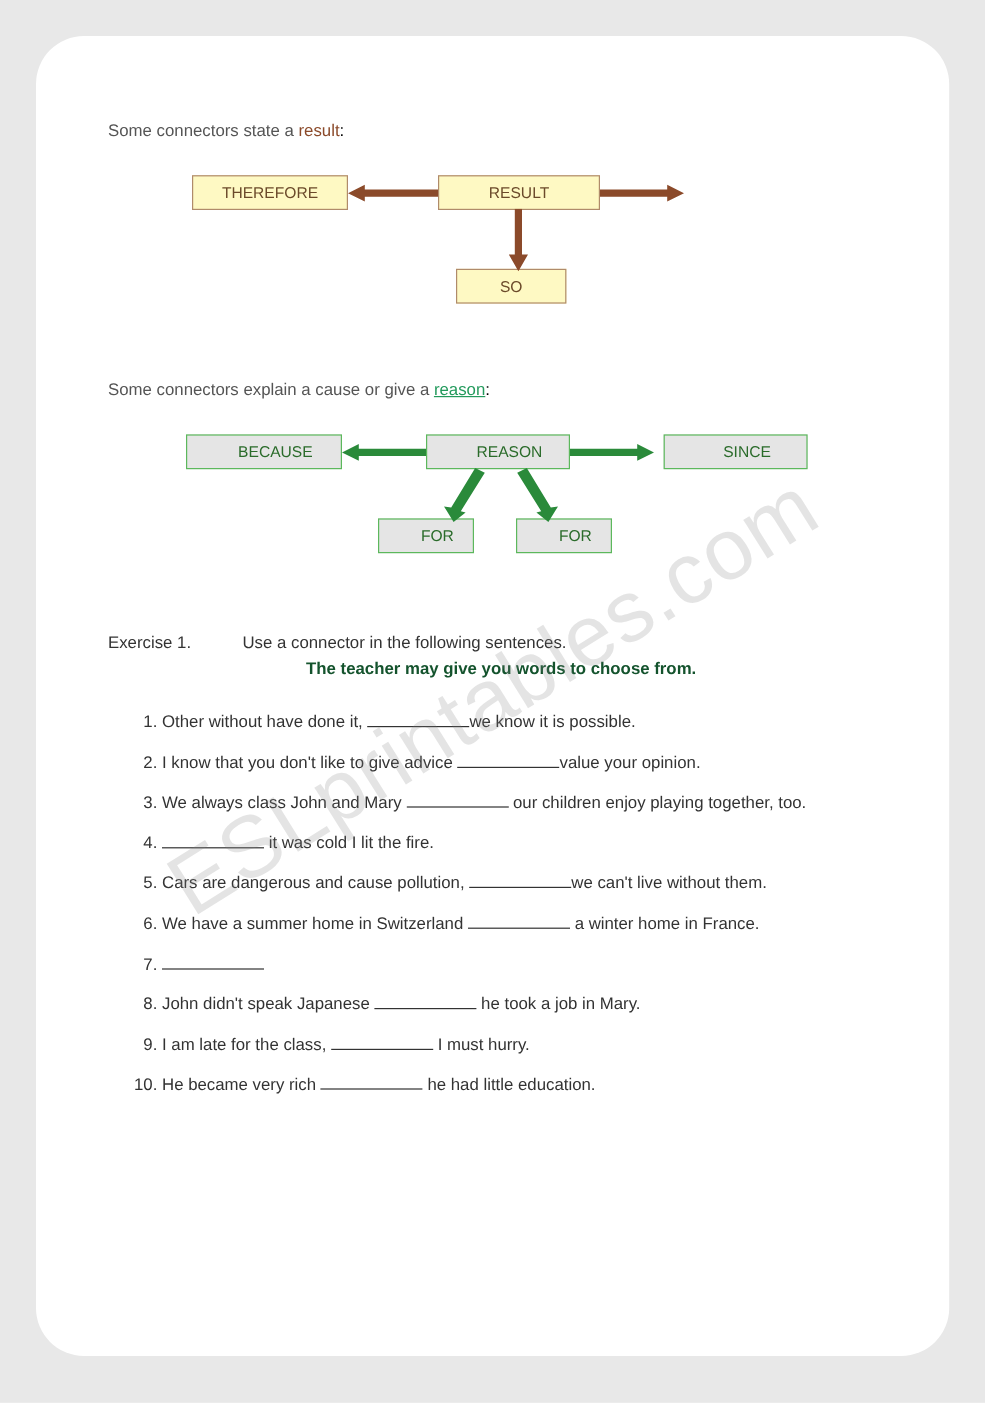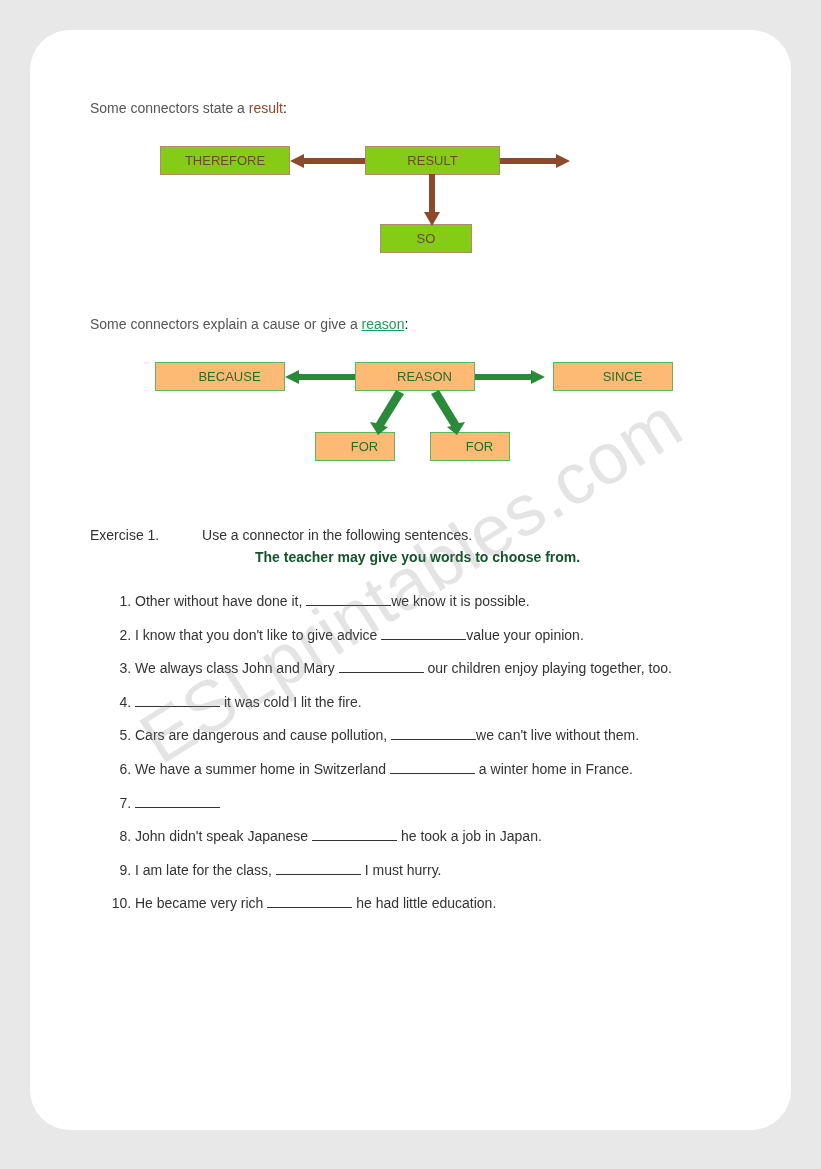--- a/index.html
+++ b/index.html
@@ -38,22 +38,22 @@
   }
   .box {
     position: absolute;
     border: 1px solid #888;
     font-size: 13px;
     font-weight: normal;
     color: #333;
     padding: 6px 14px;
     text-align: center;
   }
-  .tan { background: #84cc16; border-color: #b08b6a; color: #6b4a2a; }
-  .green { background: #fdba74; border-color: #5cb85c; color: #2a6b2a; padding-left: 33px; }
+  .tan { background: #fef9c3; border-color: #b08b6a; color: #6b4a2a; }
+  .green { background: #e5e5e5; border-color: #5cb85c; color: #2a6b2a; padding-left: 33px; }
 
   .d1-center { left: 275px; top: 0px; width: 135px; }
   .d1-left   { left: 70px;  top: 0px; width: 130px; }
   .d1-right  { left: 480px; top: 0px; width: 160px; }
   .d1-bottom { left: 290px; top: 78px; width: 92px; }
 
   .d2-center { left: 265px; top: 0px; width: 120px; }
   .d2-left   { left: 65px;  top: 0px; width: 130px; }
   .d2-right  { left: 463px; top: 0px; width: 120px; }
   .d2-bl     { left: 225px; top: 70px; width: 80px; }
@@ -184,18 +184,18 @@
   <div class="exercise-header2">The teacher may give you words to choose from.</div>
 
   <ol class="q-list">
     <li><span>Other without have done it,</span> <span class="blank"></span><span>we know it is possible.</span></li>
     <li><span>I know that you don't like to give advice</span> <span class="blank"></span><span>value your opinion.</span></li>
     <li><span>We always class John and Mary</span> <span class="blank"></span> <span>our children enjoy playing together, too.</span></li>
     <li><span class="blank"></span> <span>it was cold I lit the fire.</span></li>
     <li><span>Cars are dangerous and cause pollution,</span> <span class="blank"></span><span>we can't live without them.</span></li>
     <li><span>We have a summer home in Switzerland</span> <span class="blank"></span> <span>a winter home in France.</span></li>
     <li><span class="blank"></span> </li>
-    <li><span>John didn't speak Japanese</span> <span class="blank"></span> <span>he took a job in Japan.</span></li>
+    <li><span>John didn't speak Japanese</span> <span class="blank"></span> <span>he took a job in Mary.</span></li>
     <li><span>I am late for the class,</span> <span class="blank"></span> <span>I must hurry.</span></li>
     <li><span>He became very rich</span> <span class="blank"></span> <span>he had little education.</span></li>
   </ol>
 
 </div>
 
 </body></html>

